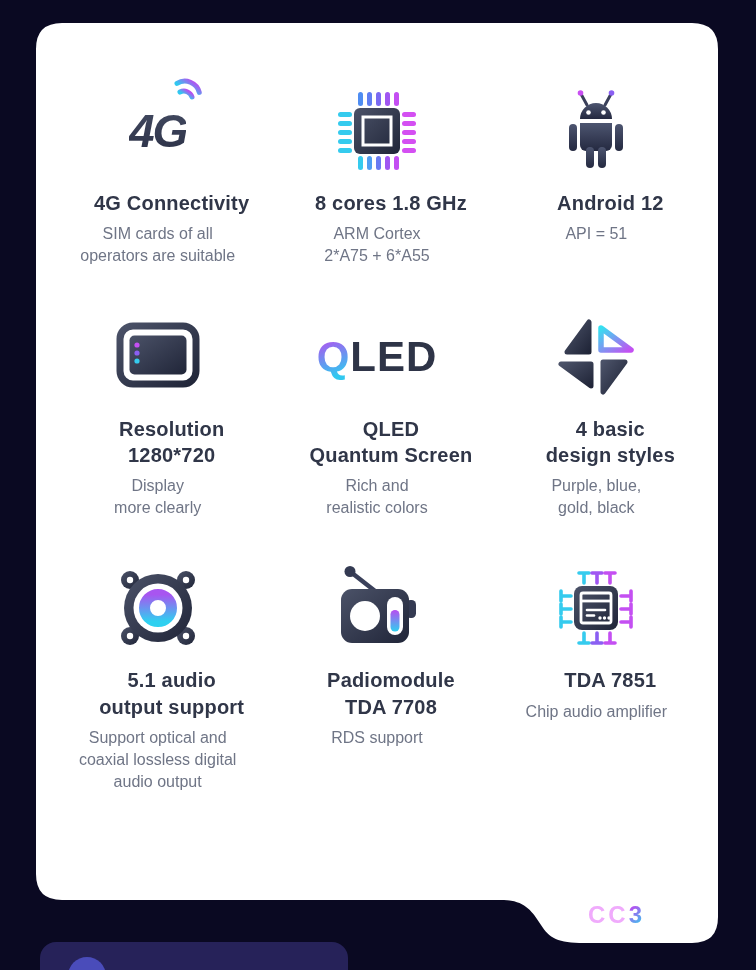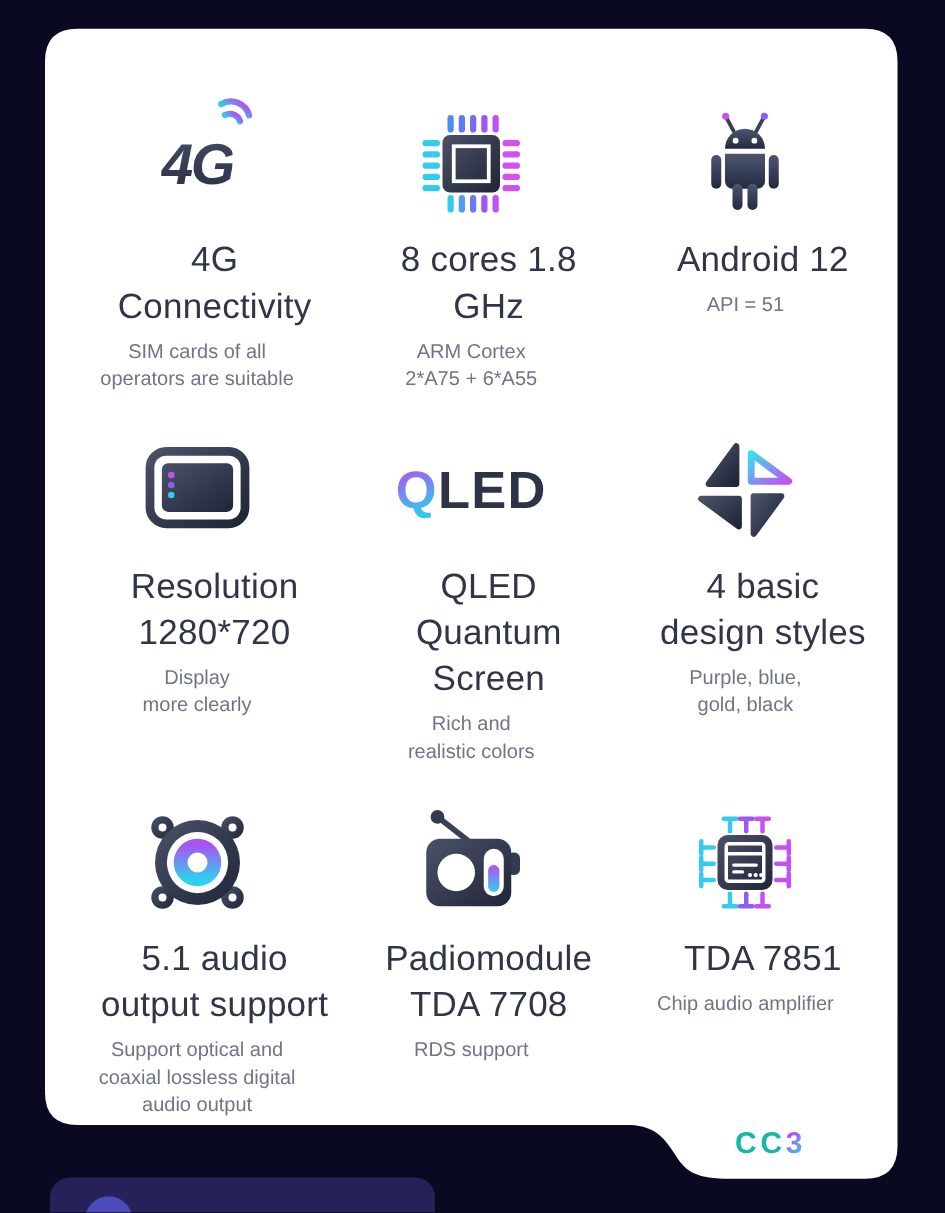--- a/index.html
+++ b/index.html
@@ -8,26 +8,26 @@
     background:#0a0922;
     font-family:"Liberation Sans", sans-serif;
     overflow:hidden;
   }
   .screen{position:relative;width:756px;height:970px;background:#0a0922;}
   .card-shape{position:absolute;left:0;top:0;}
 
   .grid{
     position:absolute;left:36px;top:23px;width:682px;
     display:grid;grid-template-columns:repeat(3,1fr);
-    padding:55px 12px 0;box-sizing:border-box;row-gap:24px;
+    padding:55px 12px 0;box-sizing:border-box;row-gap:36px;
   }
   .cell{display:flex;flex-direction:column;align-items:center;text-align:center;}
   .icon-box{height:106px;display:flex;align-items:center;justify-content:center;margin-bottom:6px;}
   .title{
-    font-size:28px;font-weight:normal;color:#303648;
+    font-size:20px;font-weight:bold;color:#303648;
     line-height:1.32;white-space:pre-line;letter-spacing:0.2px;margin-left:28px;
   }
   .subtitle{
     margin-top:7px;font-size:16px;color:#6f7586;
     line-height:1.38;white-space:pre-line;
   }
 
   
   .ic-4g{position:relative;}
   .fourg-text{
@@ -43,21 +43,21 @@
     background:linear-gradient(160deg,#b84df0 10%,#30c8f0 85%);
     -webkit-background-clip:text;background-clip:text;color:transparent;
   }
   .qled-led{color:#2e3447;text-align:center;}
 
   
   .cc3{
     position:absolute;left:588px;top:901px;
     font-size:24px;font-weight:bold;letter-spacing:3px;
   }
-  .cc3 .cc{color:#14b8a6;}
+  .cc3 .cc{color:#f0abfc;}
   .cc3 .three{
     background:linear-gradient(140deg,#b84df0 20%,#35cbee 85%);
     -webkit-background-clip:text;background-clip:text;color:transparent;
   }
 
   
   .bottom-card{
     position:absolute;left:40px;top:942px;width:308px;height:28px;
     background:#262259;border-radius:16px 16px 0 0;overflow:hidden;
   }

